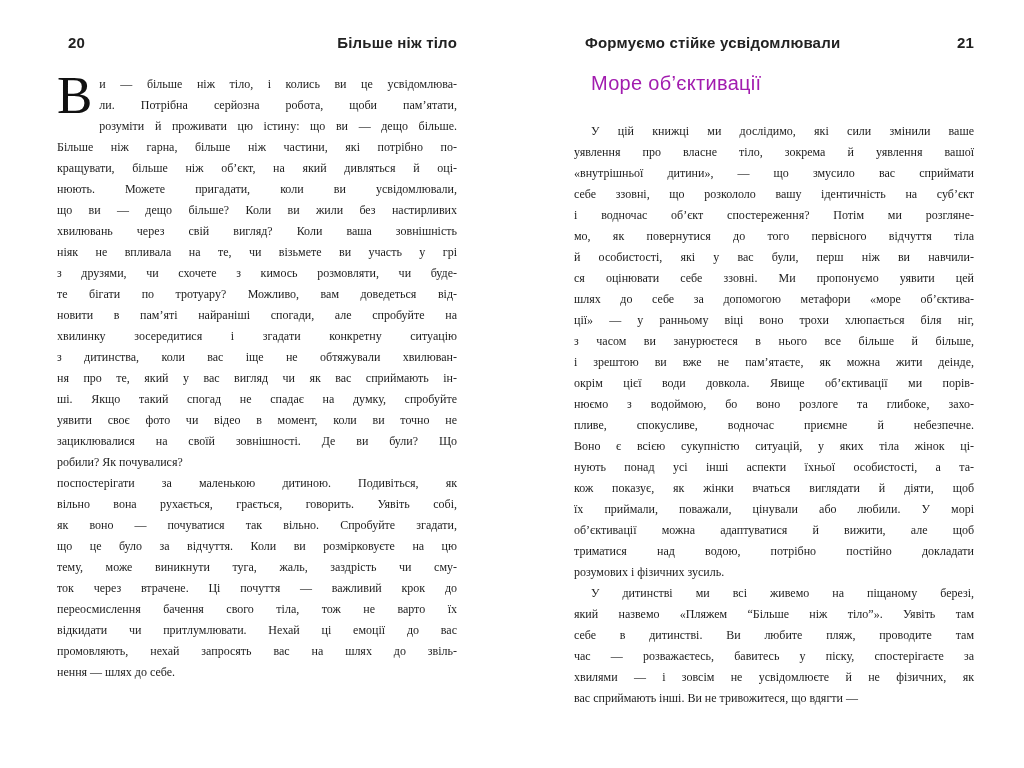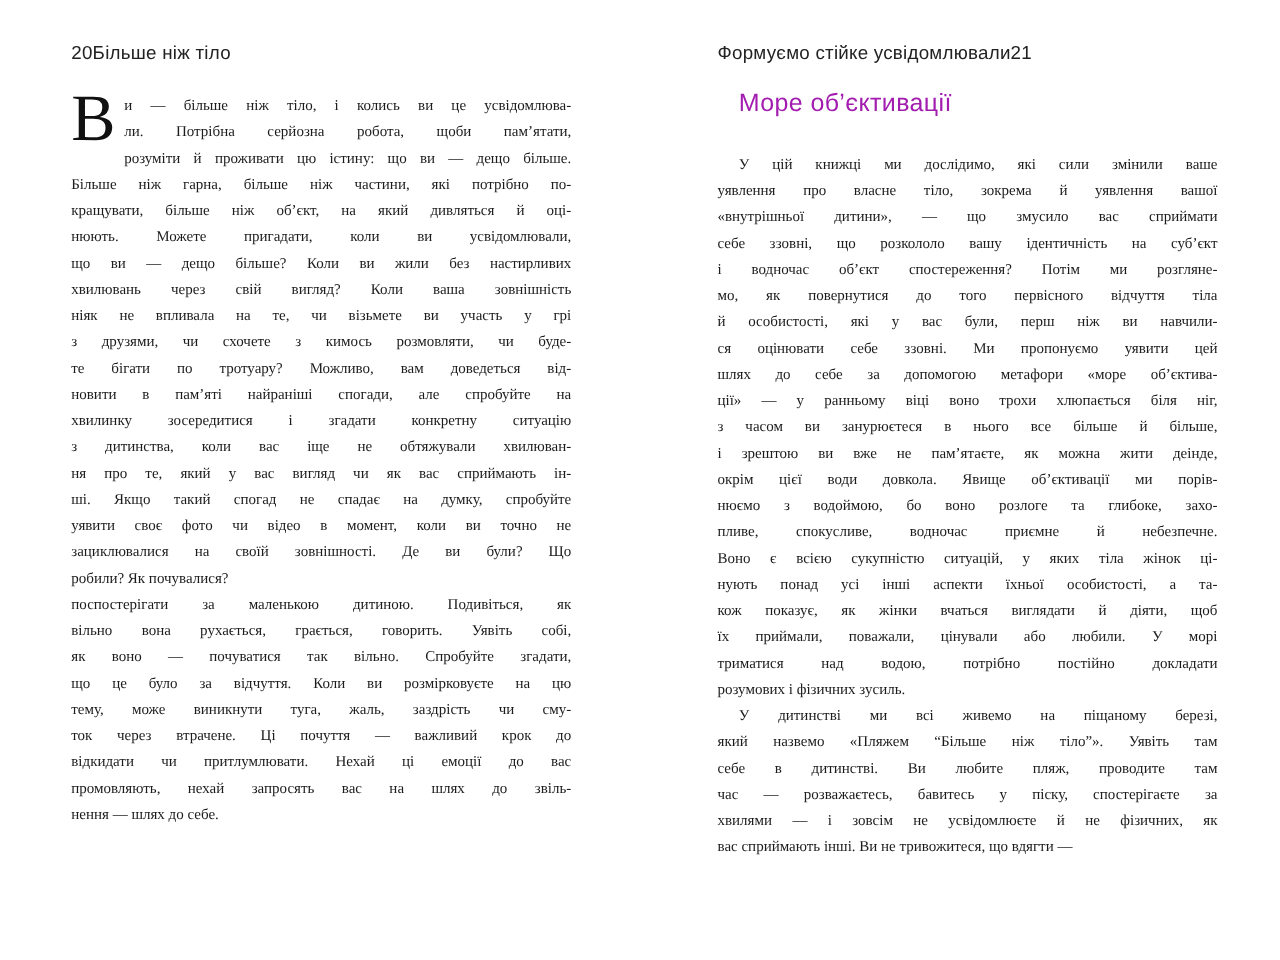--- a/index.html
+++ b/index.html
@@ -20,28 +20,28 @@
     position: absolute;
     top: 0;
     height: 768px;
   }
   .page.left  { left: 57px;  width: 400px; }
   .page.right { left: 574px; width: 400px; }
 
   .pagehead {
     position: absolute;
     top: 34px;
-    left: 0;
+    left: 11px;
     right: 0;
     display: flex;
-    justify-content: flex-start;
+    justify-content: space-between;
     align-items: baseline;
     font-family: "Liberation Sans", sans-serif;
     font-size: 15px;
-    font-weight: 400;
+    font-weight: 700;
     color: #222222;
     letter-spacing: 0.2px;
   }
 
   .section-heading {
     position: absolute;
     top: 72px;
     left: 0;
     right: 0;
     margin: 0;
@@ -123,20 +123,21 @@
           <div class="line">зациклювалися на своїй зовнішності. Де ви були? Що</div>
           <div class="line last">робили? Як почувалися?</div>
         </div>
         <div class="paragraph">
           <div class="line">поспостерігати за маленькою дитиною. Подивіться, як</div>
           <div class="line">вільно вона рухається, грається, говорить. Уявіть собі,</div>
           <div class="line">як воно — почуватися так вільно. Спробуйте згадати,</div>
           <div class="line">що це було за відчуття. Коли ви розмірковуєте на цю</div>
           <div class="line">тему, може виникнути туга, жаль, заздрість чи сму-</div>
           <div class="line">ток через втрачене. Ці почуття — важливий крок до</div>
+          <div class="line">переосмислення бачення свого тіла, тож не варто їх</div>
           <div class="line">відкидати чи притлумлювати. Нехай ці емоції до вас</div>
           <div class="line">промовляють, нехай запросять вас на шлях до звіль-</div>
           <div class="line last">нення — шлях до себе.</div>
         </div>
       </div>
   </div>
 
   <div class="page right">
     <div class="pagehead">
       <span>Формуємо стійке усвідомлювали</span>
@@ -157,20 +158,21 @@
           <div class="line">ції» — у ранньому віці воно трохи хлюпається біля ніг,</div>
           <div class="line">з часом ви занурюєтеся в нього все більше й більше,</div>
           <div class="line">і зрештою ви вже не пам’ятаєте, як можна жити деінде,</div>
           <div class="line">окрім цієї води довкола. Явище об’єктивації ми порів-</div>
           <div class="line">нюємо з водоймою, бо воно розлоге та глибоке, захо-</div>
           <div class="line">пливе, спокусливе, водночас приємне й небезпечне.</div>
           <div class="line">Воно є всією сукупністю ситуацій, у яких тіла жінок ці-</div>
           <div class="line">нують понад усі інші аспекти їхньої особистості, а та-</div>
           <div class="line">кож показує, як жінки вчаться виглядати й діяти, щоб</div>
           <div class="line">їх приймали, поважали, цінували або любили. У морі</div>
+          <div class="line">об’єктивації можна адаптуватися й вижити, але щоб</div>
           <div class="line">триматися над водою, потрібно постійно докладати</div>
           <div class="line last">розумових і фізичних зусиль.</div>
         </div>
         <div class="paragraph">
           <div class="line indent">У дитинстві ми всі живемо на піщаному березі,</div>
           <div class="line">який назвемо «Пляжем “Більше ніж тіло”». Уявіть там</div>
           <div class="line">себе в дитинстві. Ви любите пляж, проводите там</div>
           <div class="line">час — розважаєтесь, бавитесь у піску, спостерігаєте за</div>
           <div class="line">хвилями — і зовсім не усвідомлюєте й не фізичних, як</div>
           <div class="line last">вас сприймають інші. Ви не тривожитеся, що вдягти —</div>

